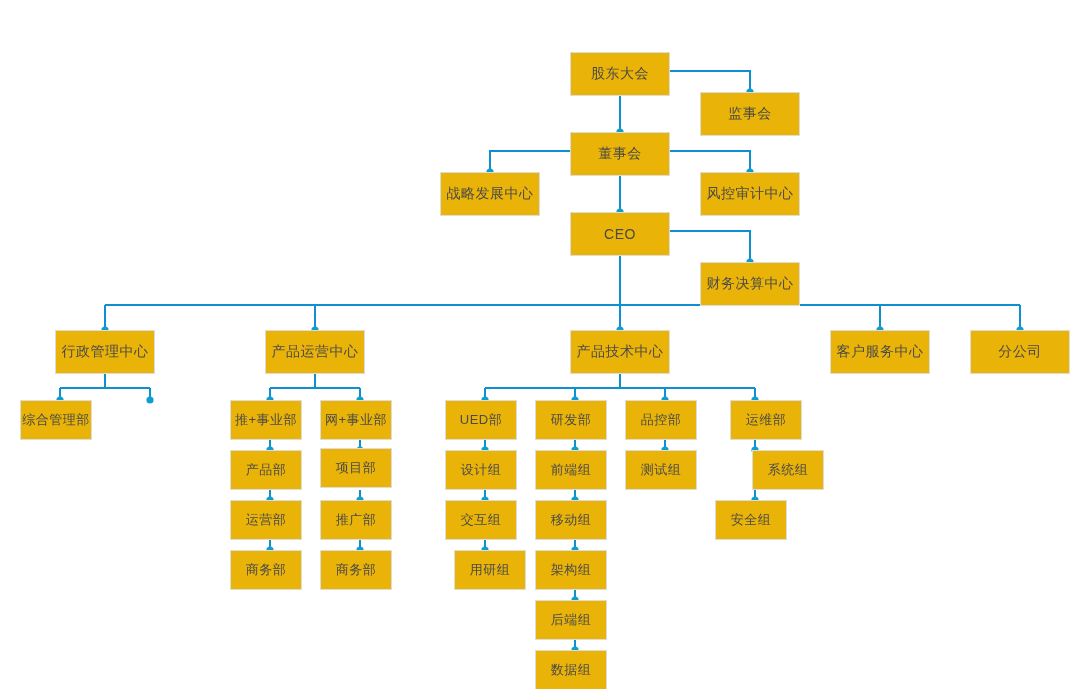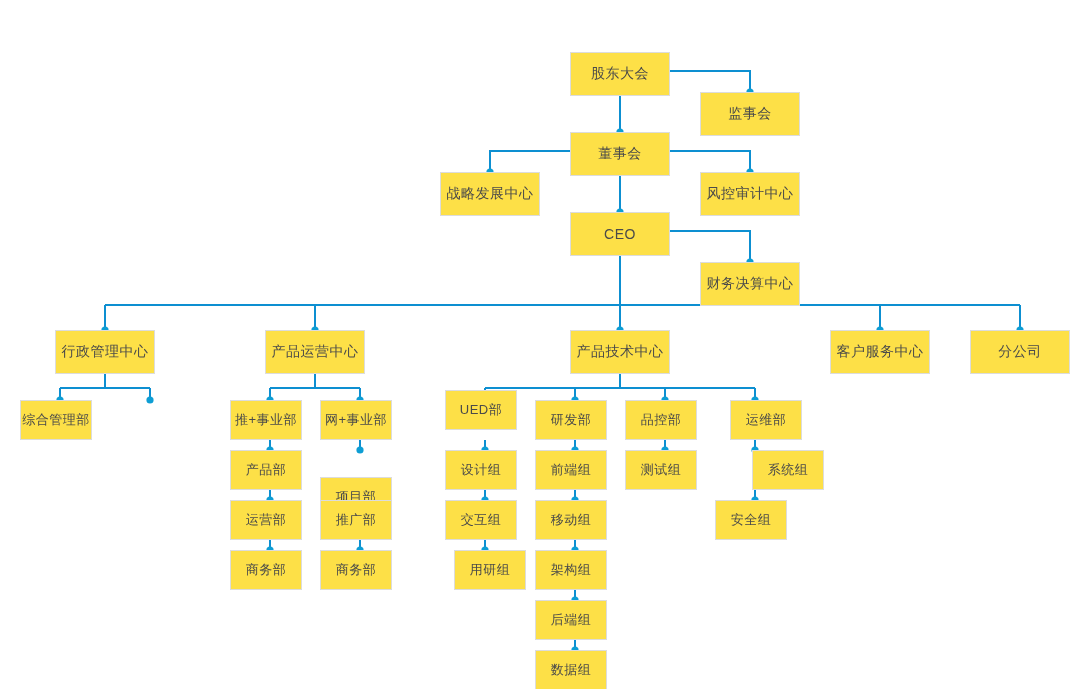--- a/index.html
+++ b/index.html
@@ -5,21 +5,21 @@
   html,body{margin:0;padding:0;}
   body{
     width:1070px;height:689px;background:#ffffff;
     font-family:"Liberation Sans","DejaVu Sans",sans-serif;
     overflow:hidden;
   }
   #chart{position:relative;width:1070px;height:689px;}
   svg.wires{position:absolute;left:0;top:0;width:1070px;height:689px;pointer-events:none;}
   .node{
     position:absolute;box-sizing:border-box;
-    border:1px solid #dcdcdc;background:#fde047;
+    border:1px solid #dcdcdc;background:#eab308;
     display:flex;align-items:center;justify-content:center;
     color:#4a4a4a;letter-spacing:.5px;white-space:nowrap;
     z-index:2;
   }
   .lvl1,.lvl2{width:100px;height:44px;font-size:14px;}
   .lvl3{width:100px;height:44px;font-size:14px;}
   .sub{width:72px;height:40px;font-size:13px;}
 </style>
 </head>
 <body>
@@ -153,25 +153,25 @@
   <div class="node lvl3" style="left:970px;top:330px;">分公司</div>
 
   <div class="node sub" style="left:20px;top:400px;">综合管理部</div>
 
   <div class="node sub" style="left:230px;top:400px;">推+事业部</div>
   <div class="node sub" style="left:230px;top:450px;">产品部</div>
   <div class="node sub" style="left:230px;top:500px;">运营部</div>
   <div class="node sub" style="left:230px;top:550px;">商务部</div>
 
   <div class="node sub" style="left:320px;top:400px;">网+事业部</div>
-  <div class="node sub" style="left:320px;top:448px;margin-top:29px;">项目部</div>
+  <div class="node sub" style="left:320px;top:448px;">项目部</div>
   <div class="node sub" style="left:320px;top:500px;">推广部</div>
   <div class="node sub" style="left:320px;top:550px;">商务部</div>
 
-  <div class="node sub" style="left:445px;top:390px;">UED部</div>
+  <div class="node sub" style="left:445px;top:400px;">UED部</div>
   <div class="node sub" style="left:445px;top:500px;">交互组</div>
   <div class="node sub" style="left:445px;top:450px;">设计组</div>
   <div class="node sub" style="left:454px;top:550px;">用研组</div>
 
   <div class="node sub" style="left:535px;top:400px;">研发部</div>
   <div class="node sub" style="left:535px;top:450px;">前端组</div>
   <div class="node sub" style="left:535px;top:500px;">移动组</div>
   <div class="node sub" style="left:535px;top:550px;">架构组</div>
   <div class="node sub" style="left:535px;top:600px;">后端组</div>
   <div class="node sub" style="left:535px;top:650px;">数据组</div>

